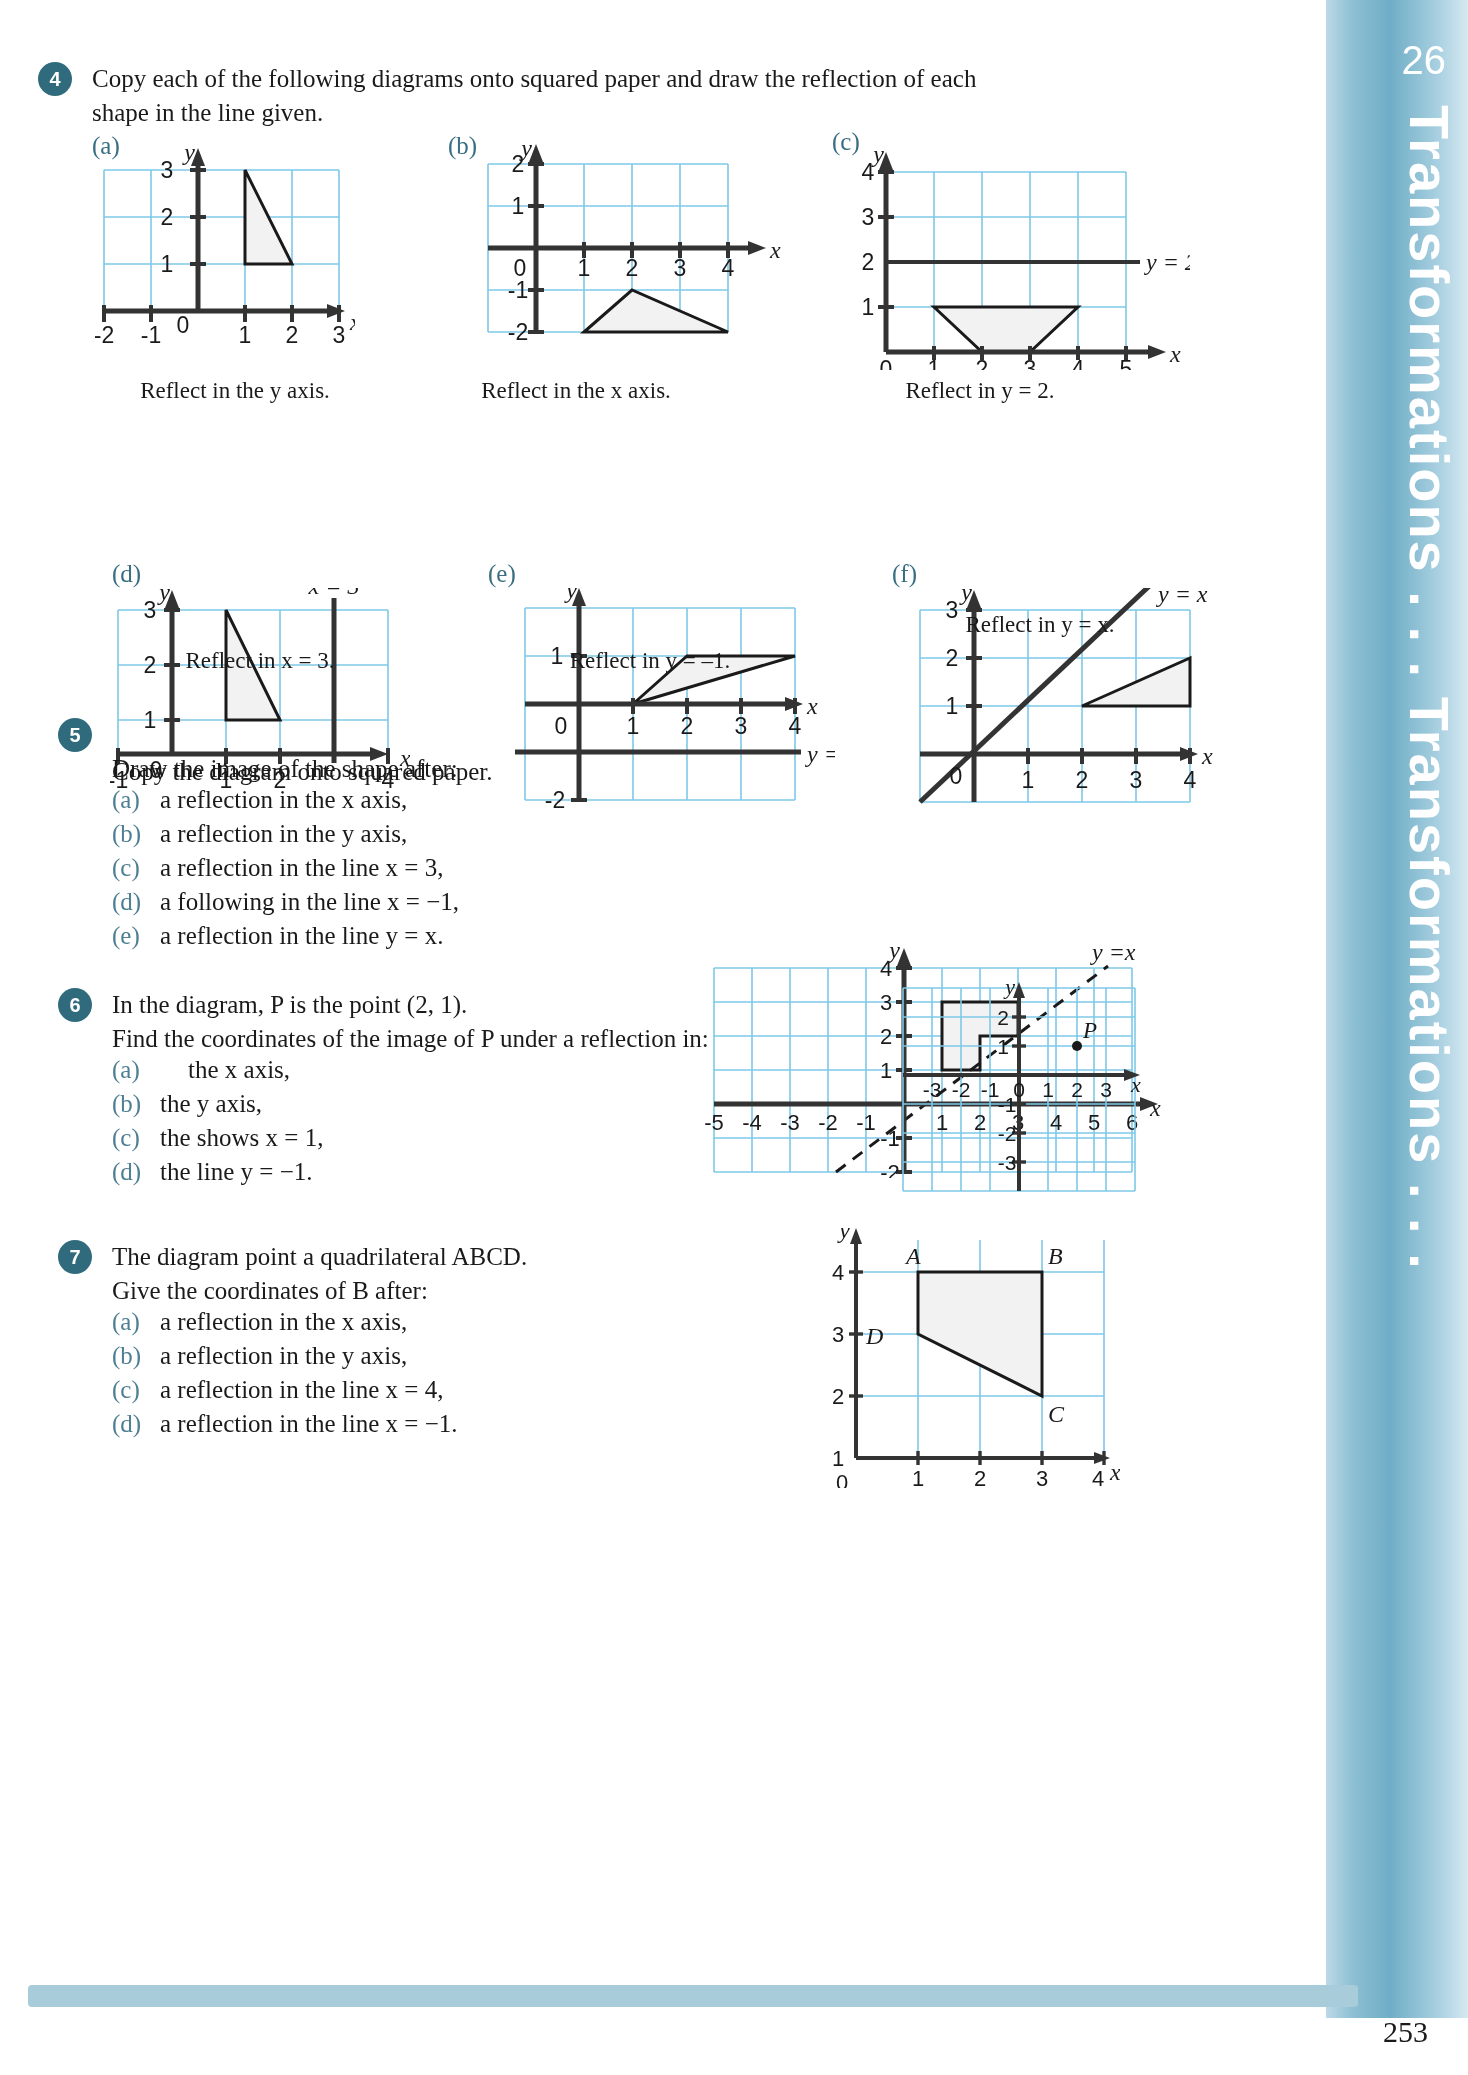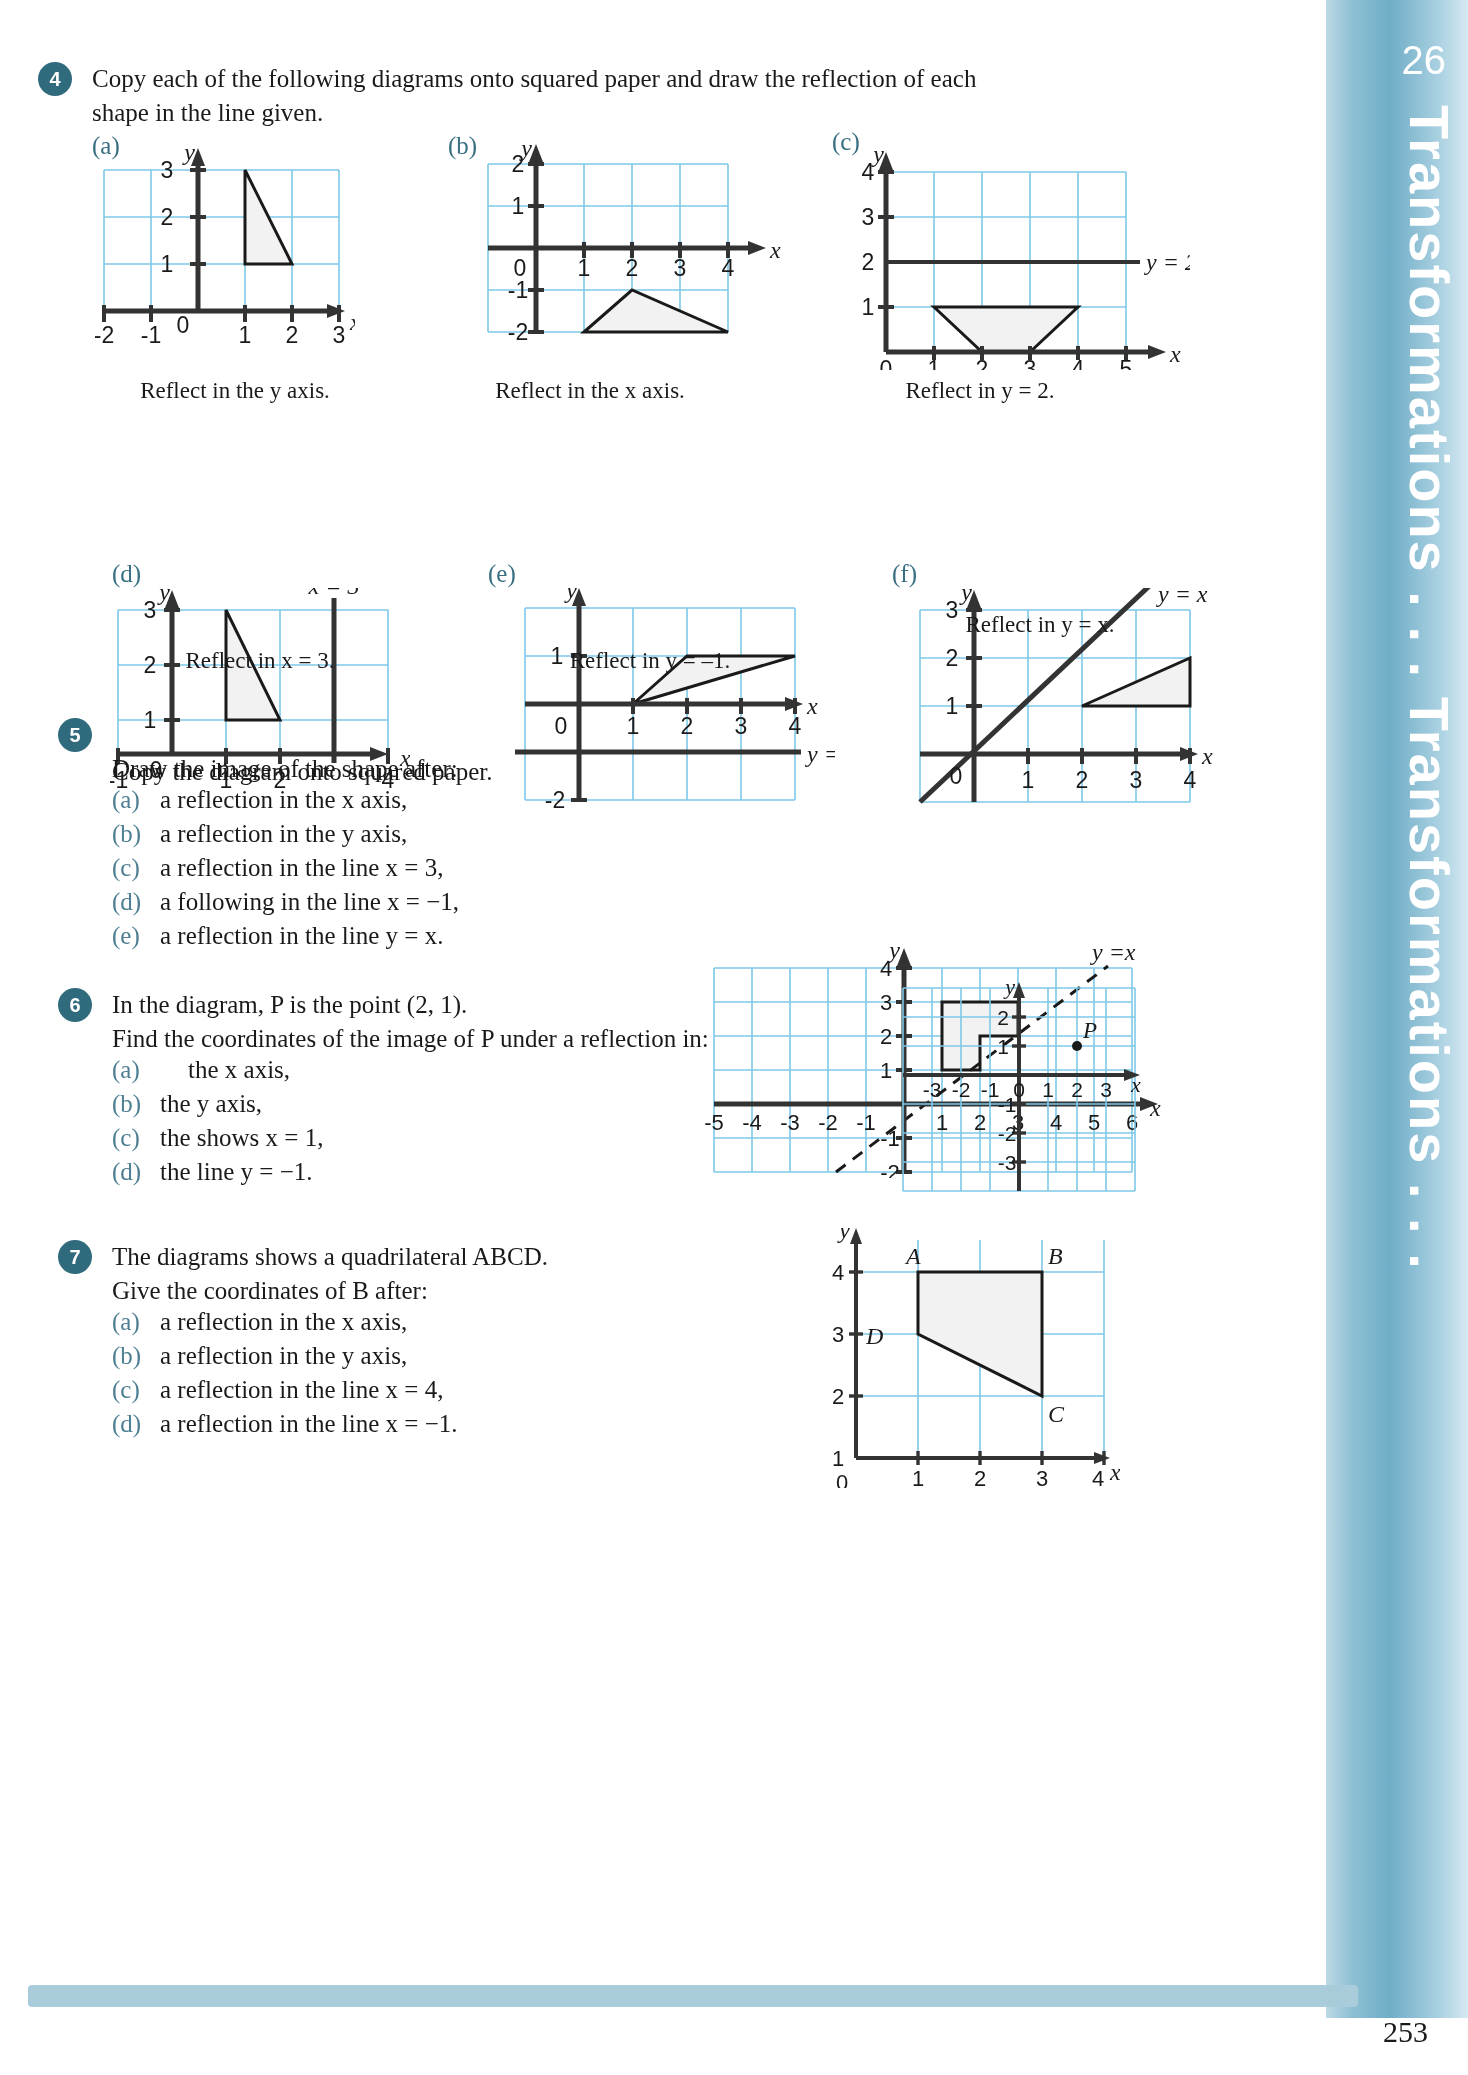--- a/index.html
+++ b/index.html
@@ -158,21 +158,21 @@
       <text x="40" y="136" text-anchor="middle">0</text>
       <text x="104" y="136" text-anchor="middle">1</text>
       <text x="152" y="136" text-anchor="middle">2</text>
       <text x="200" y="136" text-anchor="middle">3</text>
       <text x="248" y="136" text-anchor="middle">4</text>
     </g>
     <text x="52" y="16" font-family="Liberation Serif, serif" font-size="24" font-style="italic" fill="#1a1a1a" text-anchor="end">y</text>
     <text x="290" y="118" font-family="Liberation Serif, serif" font-size="24" font-style="italic" fill="#1a1a1a">x</text>
   </svg>
 </div>
-<div class="diag-caption" style="left:430px;top:378px;width:320px;">Reflect in the x axis.</div>
+<div class="diag-caption" style="left:416px;top:378px;width:320px;">Reflect in the x axis.</div>
 
 <div class="part-label" style="left:832px;top:128px;">(c)</div>
 <div class="fig" style="left:860px;top:140px;">
   <svg width="330" height="230" viewBox="0 0 330 230">
     <g stroke="#7ec8e8" stroke-width="1.6" fill="none">
       <line x1="26" y1="32" x2="266" y2="32"></line>
       <line x1="26" y1="77" x2="266" y2="77"></line>
       <line x1="26" y1="122" x2="266" y2="122"></line>
       <line x1="26" y1="167" x2="266" y2="167"></line>
       <line x1="26" y1="212" x2="266" y2="212"></line>
@@ -514,21 +514,21 @@
       <text x="153" y="117" text-anchor="middle">1</text>
       <text x="182" y="117" text-anchor="middle">2</text>
       <text x="211" y="117" text-anchor="middle">3</text>
     </g>
     <text x="120" y="14" font-family="Liberation Serif, serif" font-size="22" font-style="italic" fill="#1a1a1a" text-anchor="end">y</text>
     <text x="236" y="112" font-family="Liberation Serif, serif" font-size="22" font-style="italic" fill="#1a1a1a">x</text>
   </svg>
 </div>
 
 <div class="qnum" style="left:58px;top:1240px;">7</div>
-<div class="qtext" style="left:112px;top:1240px;width:640px;">The diagrams shows a quadrilateral ABCD.</div>
+<div class="qtext" style="left:112px;top:1240px;width:640px;">The diagram point a quadrilateral ABCD.</div>
 <div class="qtext" style="left:112px;top:1274px;width:640px;">Give the coordinates of B after:</div>
 <div class="sub-tag" style="left:112px;top:1308px;">(a)</div>
 <div class="sub-item" style="left:160px;top:1308px;width:480px;">a reflection in the x axis,</div>
 <div class="sub-tag" style="left:112px;top:1342px;">(b)</div>
 <div class="sub-item" style="left:160px;top:1342px;width:480px;">a reflection in the y axis,</div>
 <div class="sub-tag" style="left:112px;top:1376px;">(c)</div>
 <div class="sub-item" style="left:160px;top:1376px;width:480px;">a reflection in the line x = 4,</div>
 <div class="sub-tag" style="left:112px;top:1410px;">(d)</div>
 <div class="sub-item" style="left:160px;top:1410px;width:480px;">a reflection in the line x = −1.</div>
 

